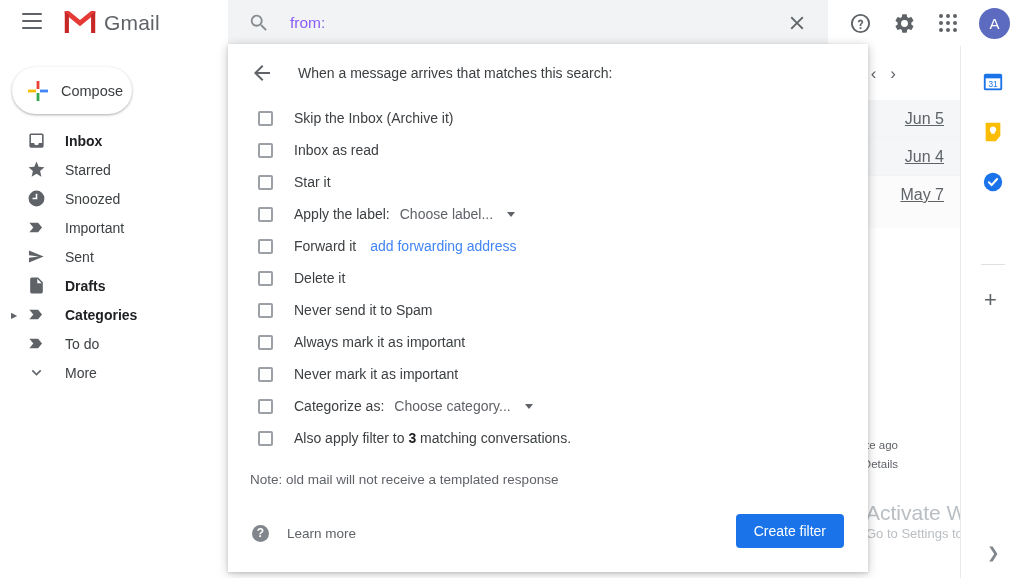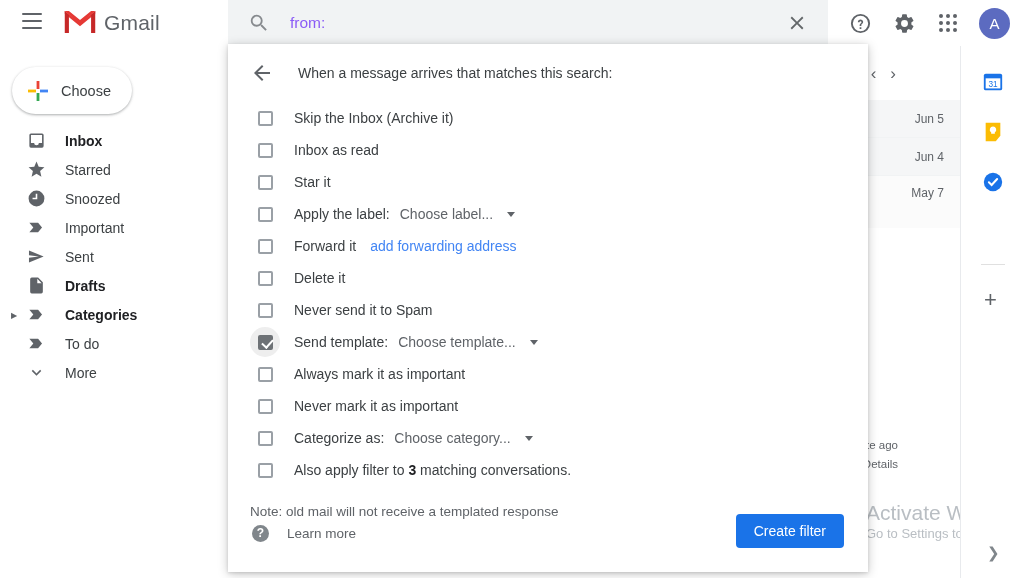--- a/index.html
+++ b/index.html
@@ -56,21 +56,21 @@
   .navitem .nav-label { margin-left: 18px; font-size: 14px; color: #3c4043; }
   .navitem.bold .nav-label { font-weight: bold; color: #202124; }
   .navitem .expander { position: absolute; left: 11px; top: 50%; transform: translateY(-50%); font-size: 8px; color: #5f6368; }
 
   
   .maillist { position: absolute; left: 228px; top: 46px; width: 732px; height: 532px; background: #fff; }
   .pager { position: absolute; right: 64px; top: 18px; display: flex; gap: 14px; color: #5f6368; }
   .pager span { cursor: pointer; font-size: 17px; }
   .mailrow { position: absolute; right: 0; width: 132px; height: 38px; border-bottom: 1px solid #f1f3f4;
              display: flex; align-items: center; justify-content: flex-end; padding-right: 16px;
-             font-size: 12px; color: #5f6368; background: #f5f6f7; }
+             font-size: 16px; color: #5f6368; background: #f5f6f7; text-decoration: underline; }
   .mailrow.r1 { top: 54px; }
   .mailrow.r2 { top: 92px; }
   .mailrow.r3 { top: 130px; background: #fbfbfb; border-bottom: none; height: 52px; align-items: flex-start; padding-top: 10px; }
 
   .lastact { position: absolute; right: 62px; top: 390px; text-align: right; font-size: 11.5px; color: #5f6368; line-height: 19px; }
   .lastact .det { color: #5f6368; }
 
   .watermark { position: absolute; left: 866px; top: 500px; width: 170px; color: #b9bec3; }
   .watermark .wm1 { font-size: 21px; line-height: 25px; white-space: nowrap; }
   .watermark .wm2 { font-size: 13px; line-height: 18px; white-space: nowrap; }
@@ -182,21 +182,21 @@
   </div>
 
   <div class="sidebar">
     <div class="compose">
       <svg class="compose-plus" viewBox="0 0 24 24">
         <rect x="10.6" y="2" width="2.8" height="8" fill="#ea4335"></rect>
         <rect x="10.6" y="14" width="2.8" height="8" fill="#34a853"></rect>
         <rect x="2" y="10.6" width="8" height="2.8" fill="#fbbc04"></rect>
         <rect x="14" y="10.6" width="8" height="2.8" fill="#4285f4"></rect>
       </svg>
-      <span class="compose-label">Choose</span>
+      <span class="compose-label">Compose</span>
     </div>
 
     <div class="navlist">
 
       <div class="navitem bold">
         <span class="nav-ic">
           <svg width="19" height="19" viewBox="0 0 24 24">
               <path fill="#5f6368" d="M19 3H5a2 2 0 00-2 2v14a2 2 0 002 2h14a2 2 0 002-2V5a2 2 0 00-2-2zm0 12h-4a3 3 0 01-6 0H5V5h14v10z"></path>
             </svg>
         </span>
@@ -384,28 +384,20 @@
         <span class="rtext">Delete it</span>
       </div>
 
       <div class="frow">
         <span class="cbwrap">
             <span class="cbox"></span>
           </span>
         <span class="rtext">Never send it to Spam</span>
       </div>
 
-      <div class="frow">
-        <span class="cbwrap ripple">
-            <span class="cbox checked"></span>
-          </span>
-        <span class="rtext">Send template:</span>
-        <span class="rvalue">Choose template...</span>
-        <span class="caret"></span>
-      </div>
 
       <div class="frow">
         <span class="cbwrap">
             <span class="cbox"></span>
           </span>
         <span class="rtext">Always mark it as important</span>
       </div>
 
       <div class="frow">
         <span class="cbwrap">

